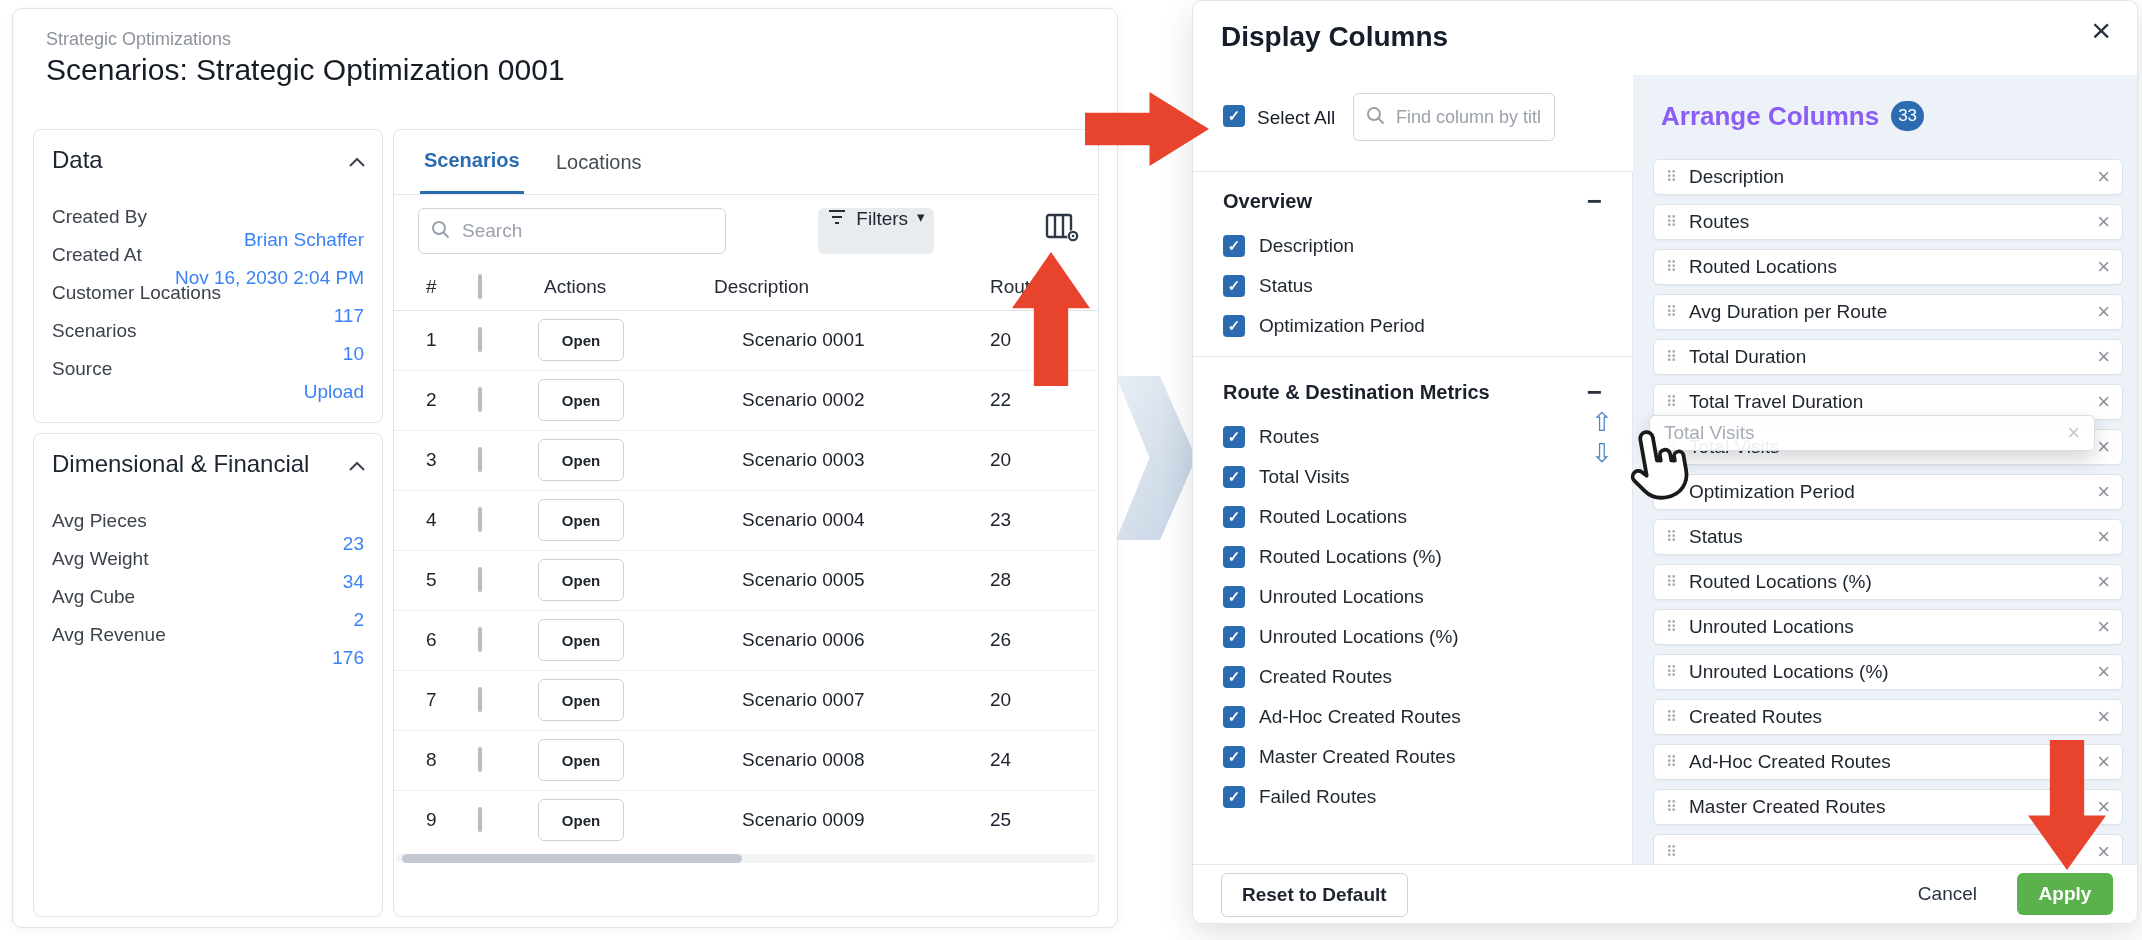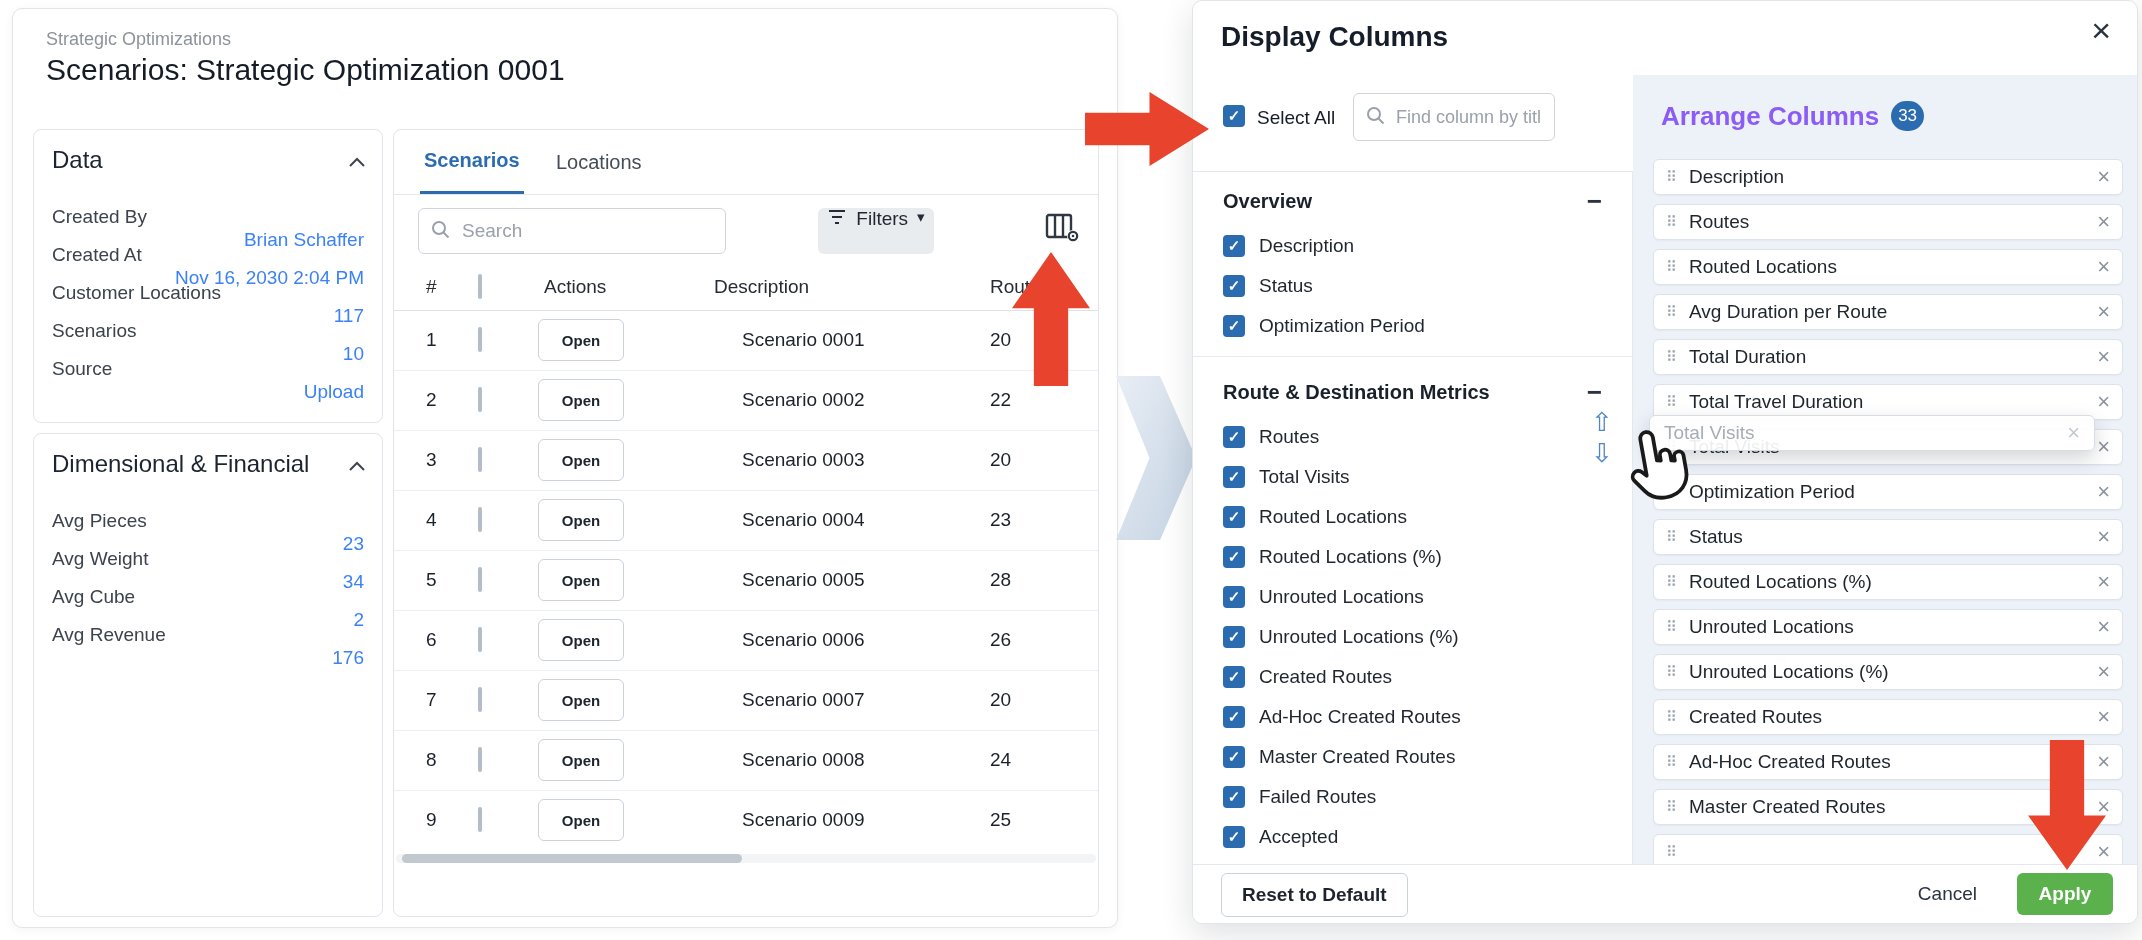--- a/index.html
+++ b/index.html
@@ -372,24 +372,20 @@
         <span>Ad-Hoc Created Routes</span>
       </div>
     <div class="cl-item">
         <span class="chk chk-on"></span>
         <span>Master Created Routes</span>
       </div>
     <div class="cl-item">
         <span class="chk chk-on"></span>
         <span>Failed Routes</span>
       </div>
-    <div class="cl-item">
-        <span class="chk chk-on"></span>
-        <span>Accepted</span>
-      </div>
   </div>
 
   <div class="arrange">
     <div class="arrange-header">
       <span class="arrange-title">Arrange Columns</span>
       <span class="badge">33</span>
     </div>
     <div class="arrange-list">
       <div class="a-item">
           <span class="a-handle">⠿</span>

